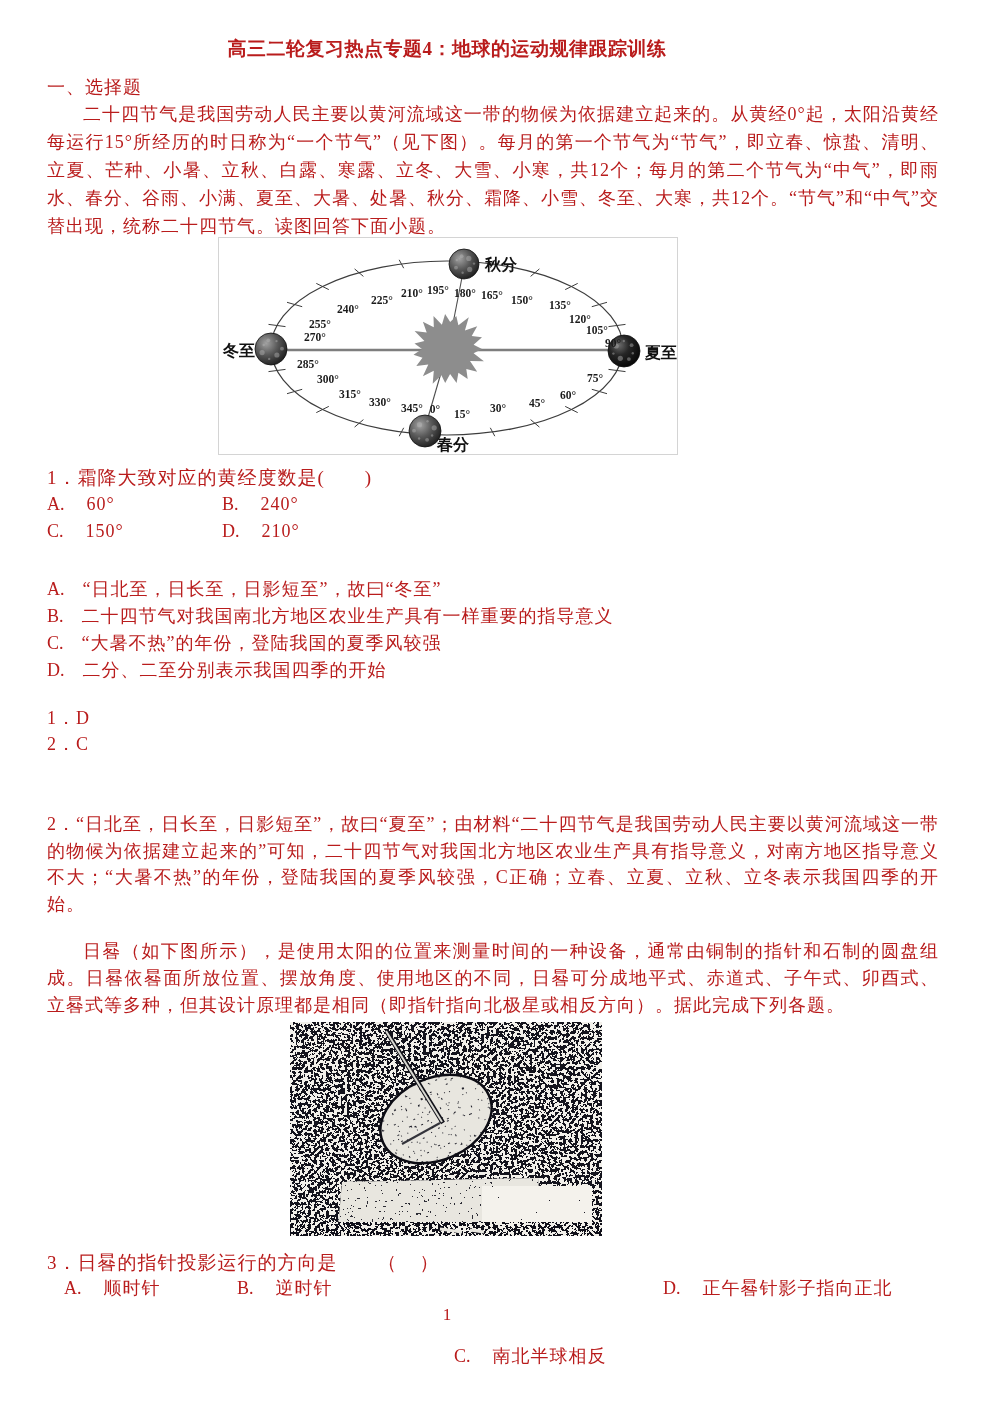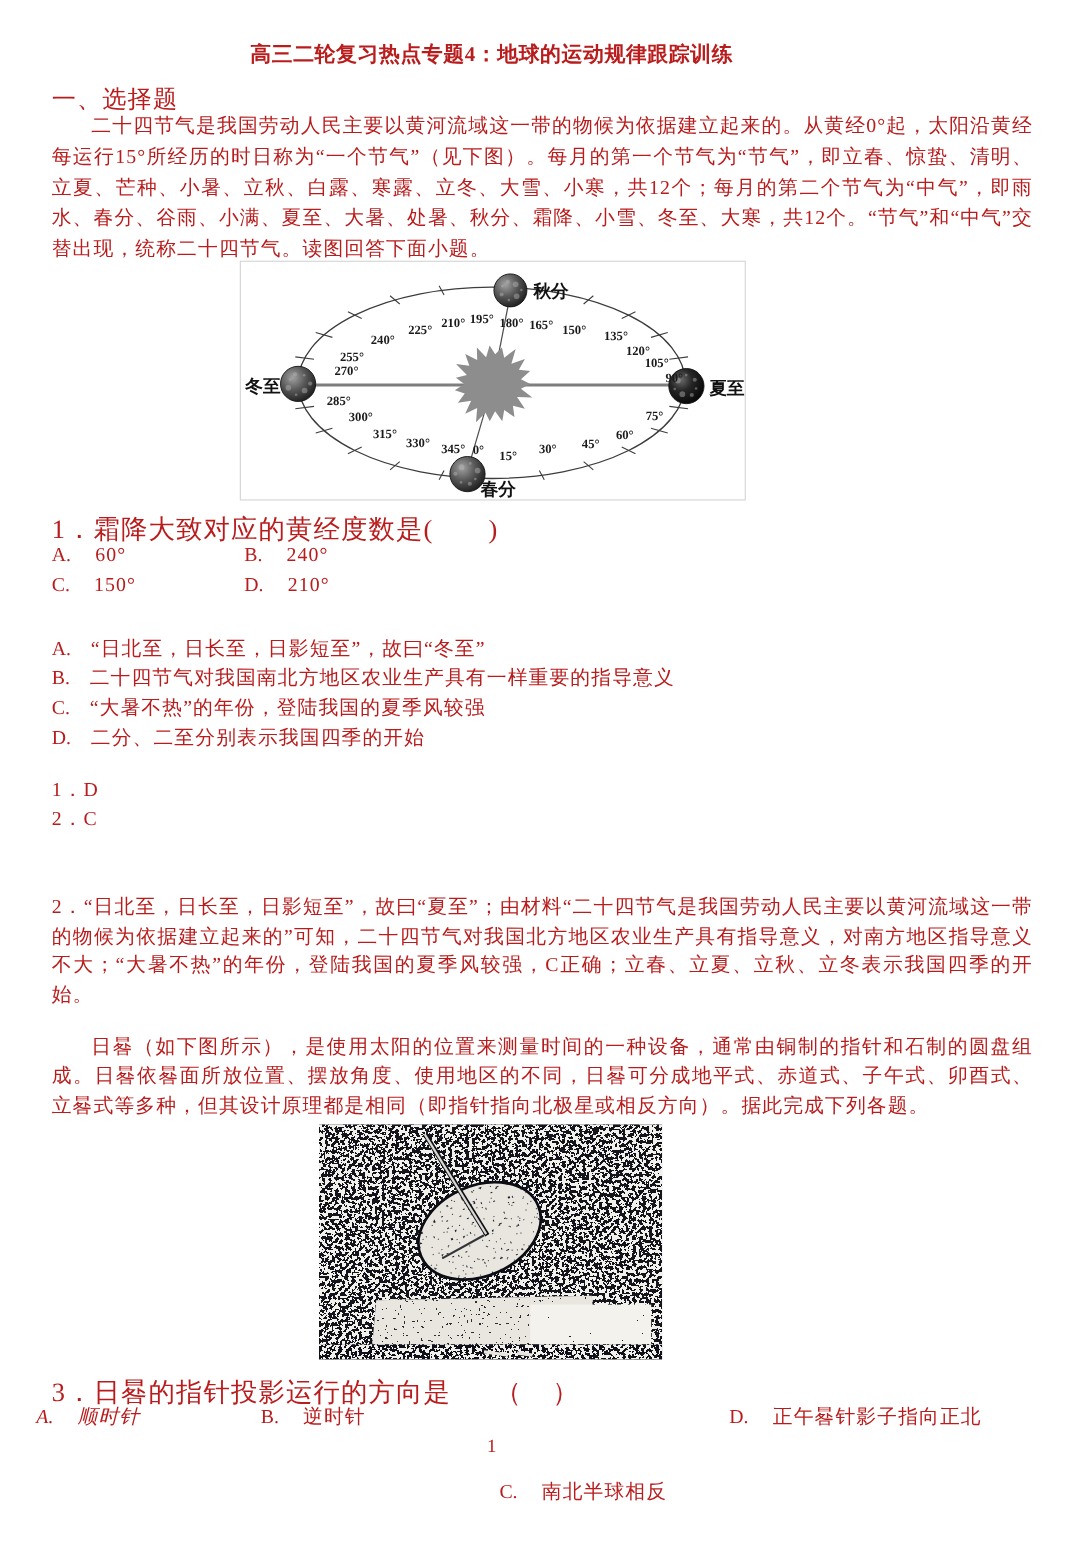--- a/index.html
+++ b/index.html
@@ -2,26 +2,26 @@
 <html><head>
 <meta charset="utf-8">
 <style>
   html,body{margin:0;padding:0;background:#9a9a9a;}
   .page{
     position:relative;width:992px;height:1403px;margin:0 auto;background:#ffffff;
     font-family:"Liberation Serif","DejaVu Serif",serif;color:#b91c1c;overflow:hidden;
   }
   .abs{position:absolute;}
   .title{top:36px;left:47px;width:800px;text-align:center;font-size:19px;font-weight:bold;letter-spacing:.5px;}
-  .heading{top:75px;left:47px;font-size:22px;letter-spacing:1px;}
+  .heading{top:75px;left:47px;font-size:18px;letter-spacing:1px;}
   .para{left:47px;width:892px;font-size:18px;line-height:28px;text-align:justify;letter-spacing:1px;}
   .intro{top:100px;text-indent:2em;}
   .figure{top:237px;left:218px;width:458px;height:216px;border:1px solid #d4d4d4;background:#fff;}
   .figure svg{display:block;font-family:"Liberation Serif","DejaVu Serif",serif;}
-  .stem{font-size:24px;letter-spacing:1px;white-space:nowrap;}
+  .stem{font-size:19px;letter-spacing:1px;white-space:nowrap;}
   .optcell{font-size:18px;letter-spacing:1px;white-space:nowrap;}
   .optlabel{display:inline-block;margin-right:22px;letter-spacing:0;}
   .optlabel2{display:inline-block;margin-right:18px;letter-spacing:0;}
   .ansline{font-size:18px;letter-spacing:1px;}
   .expl{line-height:26.5px;}
   .sundial-para{top:938px;text-indent:2em;line-height:27px;}
   .photo{top:1022px;left:290px;width:312px;height:214px;}
   .q3suffix{margin-left:40px;letter-spacing:2px;}
   .pagenum{top:1305px;left:47px;width:800px;text-align:center;font-size:17px;}
 </style>
@@ -221,21 +221,21 @@
       <rect x="192" y="164" width="110" height="44" fill="#ffffff" filter="url(#spkDots)"></rect>
       <rect x="0" y="200" width="312" height="14" fill="#10101a"></rect>
       <rect x="0" y="200" width="312" height="14" fill="#ffffff" filter="url(#spkHalf)"></rect>
       <path d="M150 207 l22 3 m8 -2 l14 2" stroke="#e7e5de" stroke-width="3" fill="none"></path>
     </svg>
   </div>
 
   <div class="abs stem" style="top:1250px;left:47px;">
     <span>3．日晷的指针投影运行的方向是</span><span class="q3suffix">（　）</span>
   </div>
-  <div class="abs optcell" style="top:1276px;left:33px;font-style:italic;">
+  <div class="abs optcell" style="top:1276px;left:64px;">
     <span class="optlabel">A.</span><span>顺时针</span>
   </div>
   <div class="abs optcell" style="top:1276px;left:237px;">
     <span class="optlabel">B.</span><span>逆时针</span>
   </div>
   <div class="abs optcell" style="top:1344px;left:420px;margin-left:34px;">
     <span class="optlabel">C.</span><span>南北半球相反</span>
   </div>
   <div class="abs optcell" style="top:1276px;left:663px;">
     <span class="optlabel">D.</span><span>正午晷针影子指向正北</span>

